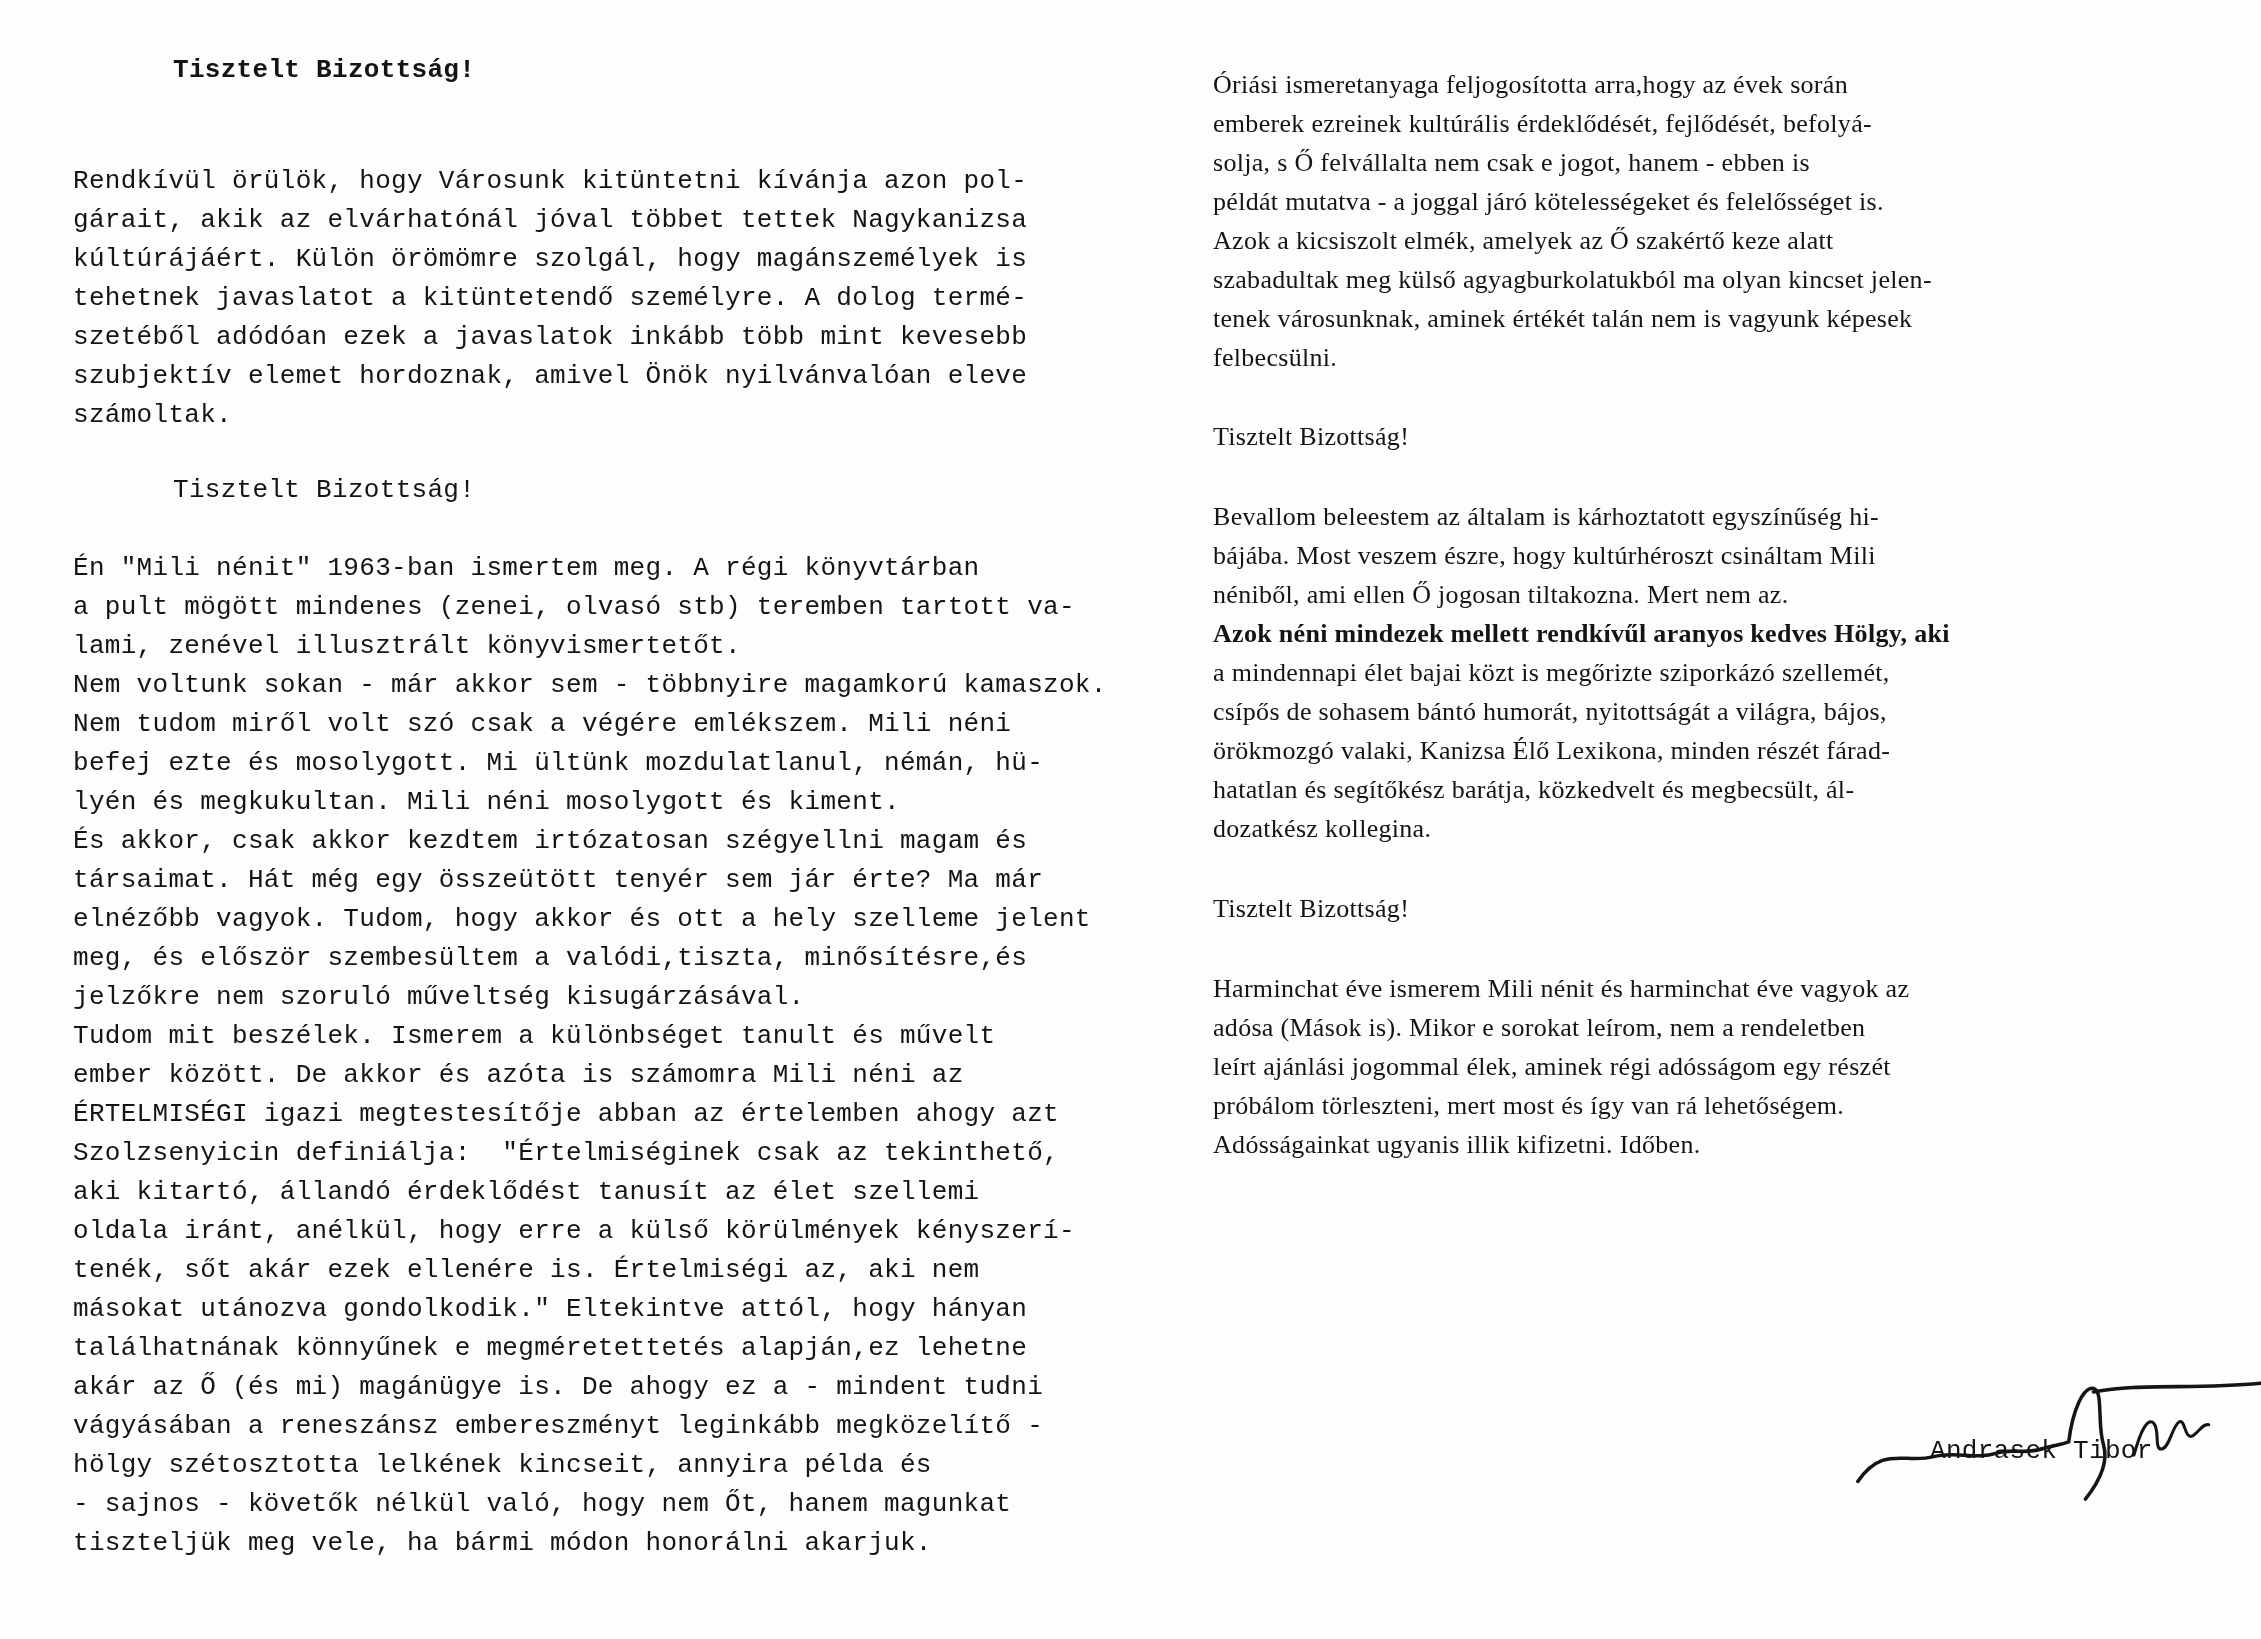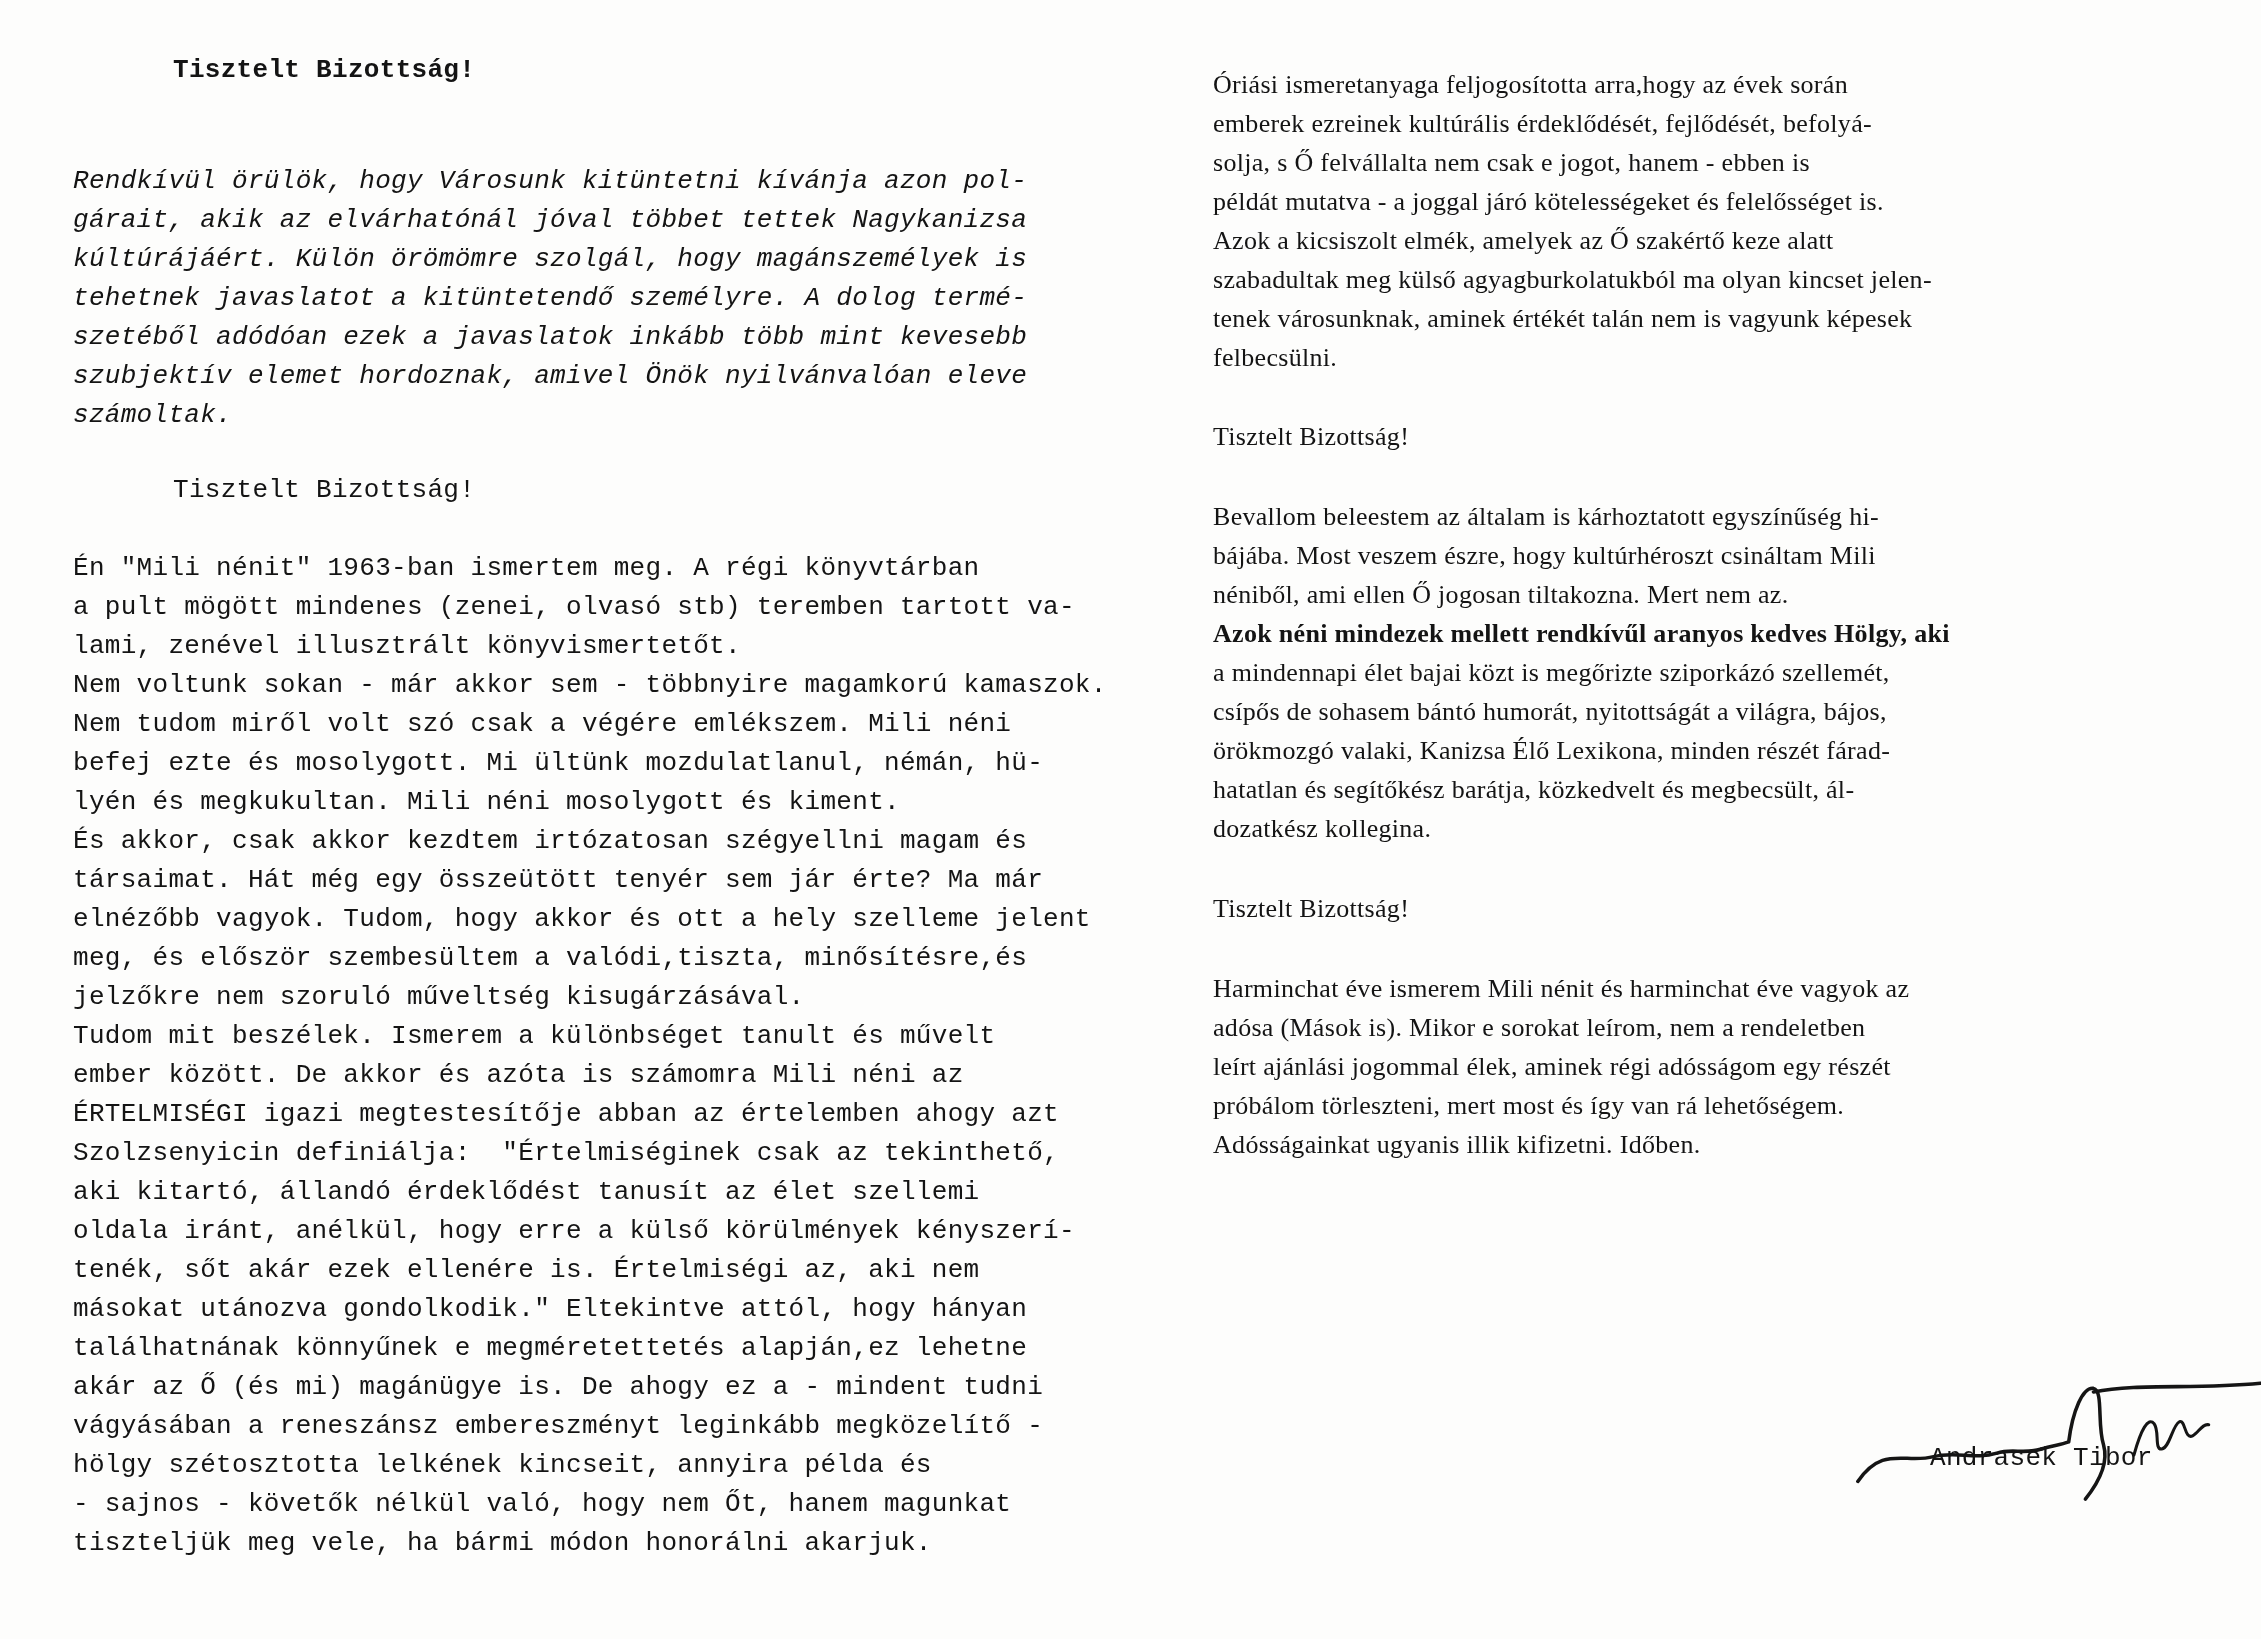--- a/index.html
+++ b/index.html
@@ -48,35 +48,35 @@
     height: 152px;
   }
   .sig svg {
     position: absolute;
     left: 0; top: 0;
     width: 445px; height: 152px;
   }
   .sig-name {
     position: absolute;
     left: 100px;
-    top: 70px;
+    top: 63px;
     font-size: 26px;
     line-height: 39px;
     letter-spacing: 0.3px;
     white-space: pre;
   }
 </style>
 </head>
 <body>
 
 <div class="page">
 
   <div class="col left">
     <p class="blk indent b">Tisztelt Bizottság!</p>
-    <p class="blk" style="margin-top:72px;font-style:italic;">Rendkívül örülök, hogy Városunk kitüntetni kívánja azon pol-
+    <p class="blk" style="margin-top:72px;">Rendkívül örülök, hogy Városunk kitüntetni kívánja azon pol-
 gárait, akik az elvárhatónál jóval többet tettek Nagykanizsa
 kúltúrájáért. Külön örömömre szolgál, hogy magánszemélyek is
 tehetnek javaslatot a kitüntetendő személyre. A dolog termé-
 szetéből adódóan ezek a javaslatok inkább több mint kevesebb
 szubjektív elemet hordoznak, amivel Önök nyilvánvalóan eleve
 számoltak.</p>
     <p class="blk indent" style="margin-top:36px;">Tisztelt Bizottság!</p>
     <p class="blk" style="margin-top:39px;">Én "Mili nénit" 1963-ban ismertem meg. A régi könyvtárban
 a pult mögött mindenes (zenei, olvasó stb) teremben tartott va-
 lami, zenével illusztrált könyvismertetőt.

